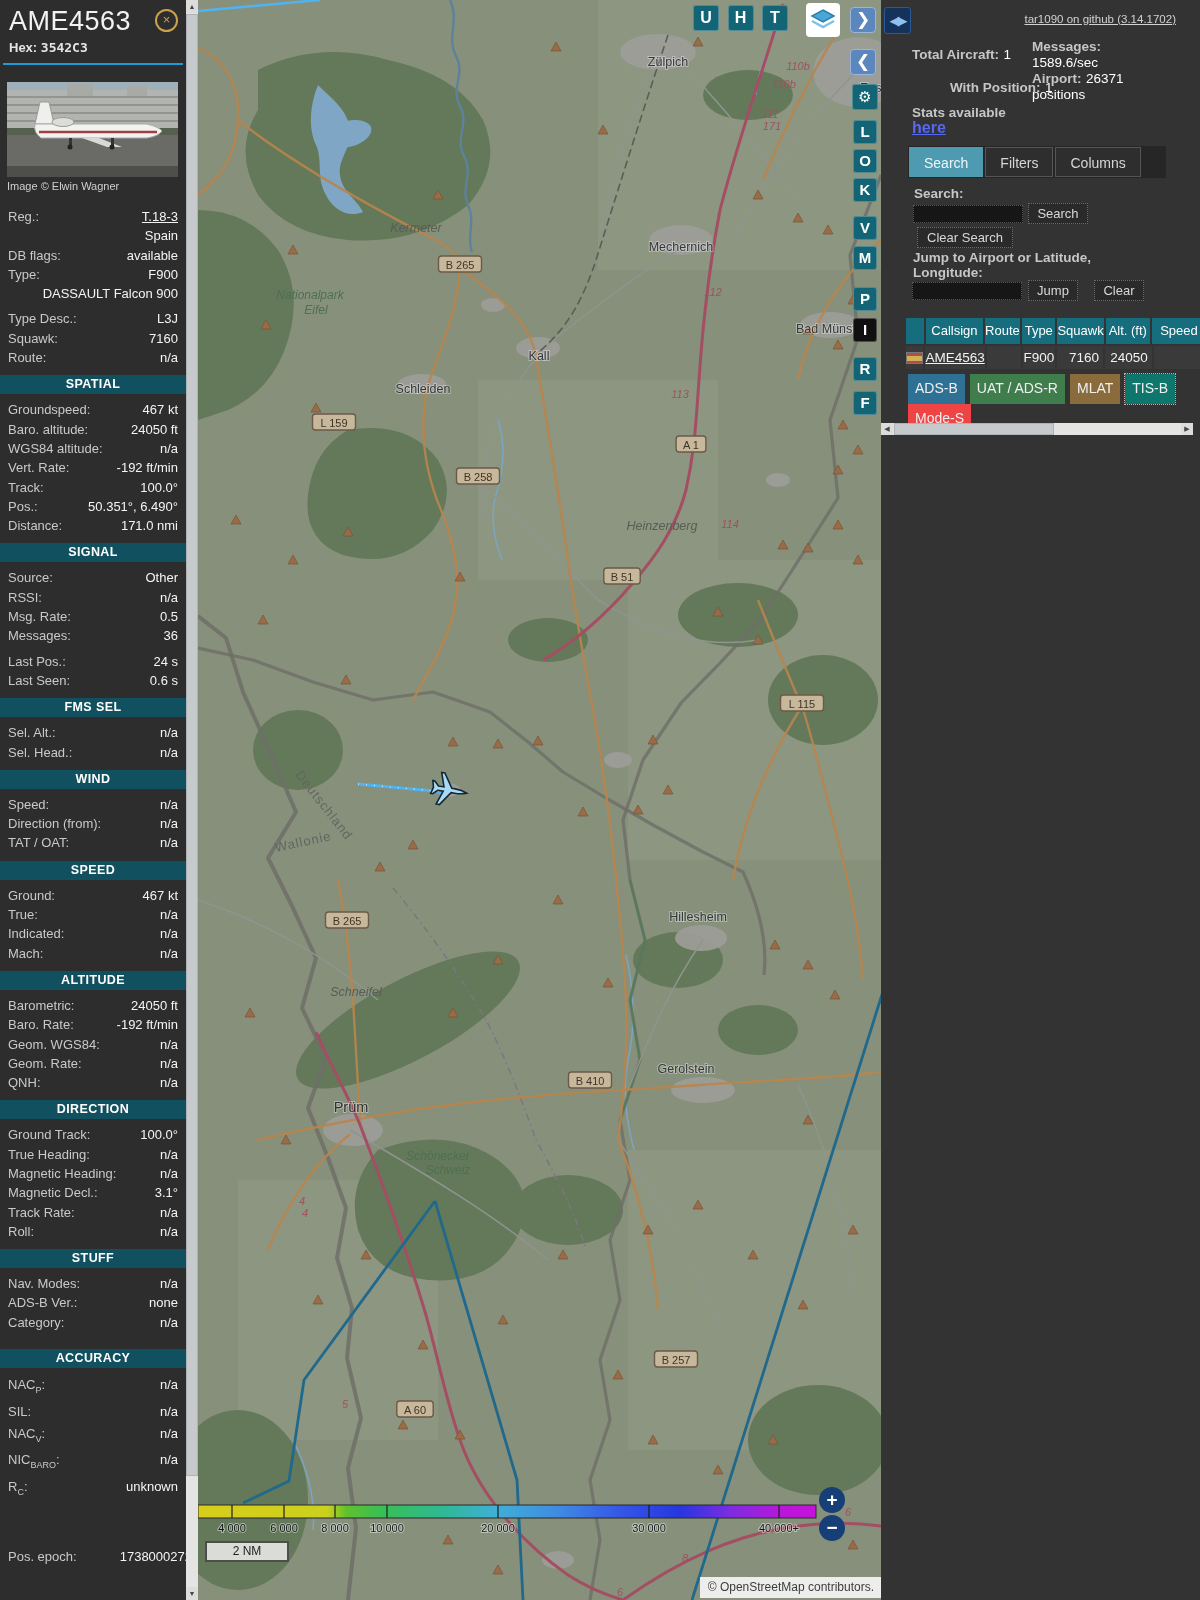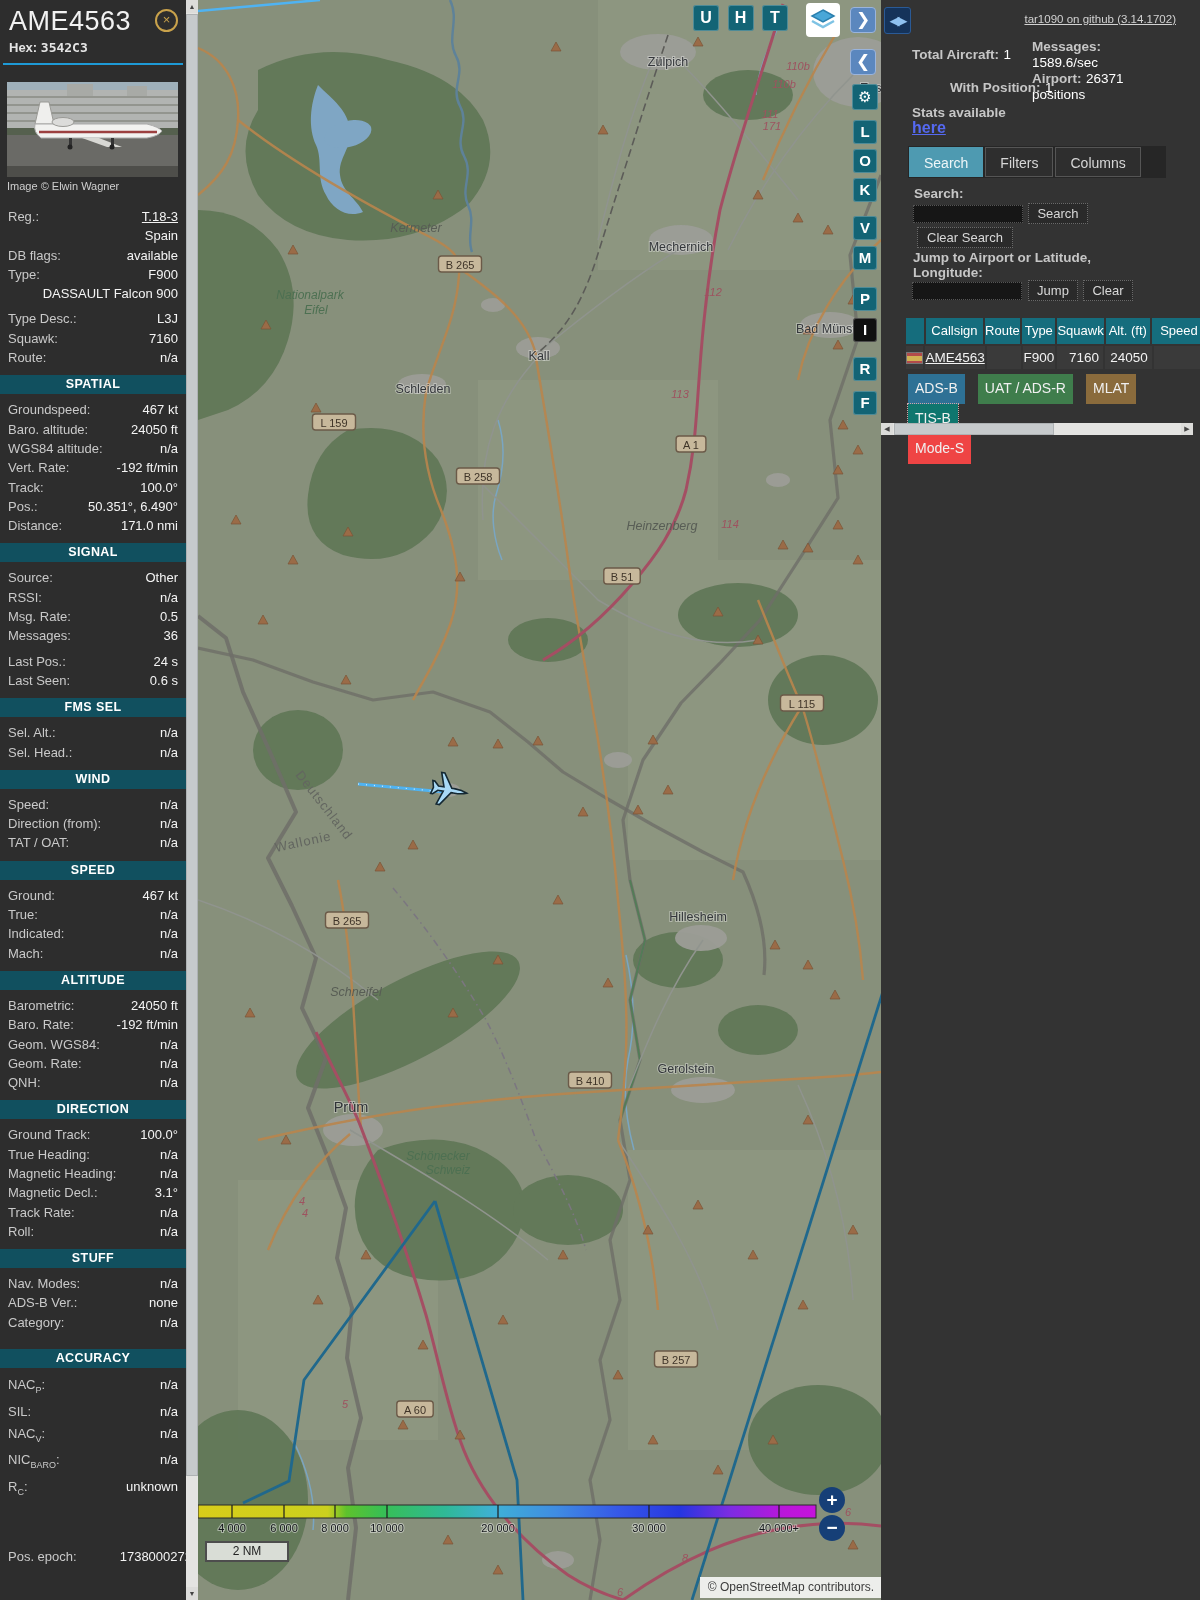--- a/index.html
+++ b/index.html
@@ -74,21 +74,21 @@
   .p-input{position:absolute;width:108px;height:16px;background:#161616;border:1px dotted #555;}
   .p-btn{position:absolute;height:21px;background:#2a2a2a;border:1px dotted #6a6a6a;color:#d8d8d8;
     font-size:13px;text-align:center;cursor:pointer;font-family:inherit;}
   #ac-table{position:absolute;left:25px;top:318px;width:300px;}
   .th-row,.td-row{display:flex;gap:2px;}
   .th{background:#156d7d;color:#fff;font-size:13px;height:26px;line-height:26px;text-align:center;}
   .td{background:#3a3a3a;color:#f2f2f2;font-size:13.5px;height:23px;line-height:23px;margin-top:2px;padding:0;}
   .flag-es{display:inline-block;width:15px;height:10px;vertical-align:middle;
     background:linear-gradient(#b24b4b 25%,#d0b153 25%,#d0b153 75%,#b24b4b 75%);border:1px solid #777;}
   #legend{position:absolute;left:27px;top:374px;width:280px;line-height:27px;}
-  .leg{display:inline-block;padding:1px 7px 2px;margin-right:13px;font-size:14px;color:#f0f0f0;cursor:pointer;}
+  .leg{display:inline-block;padding:1px 7px 2px;margin-right:5px;font-size:14px;color:#f0f0f0;cursor:pointer;}
   .leg.dotted{outline:1px dotted #caa;}
   #hscroll{position:absolute;left:0;top:423px;width:312px;height:12px;background:#e4e4e2;
     background-image:radial-gradient(#bdbdbd 16%,transparent 17%);background-size:4px 4px;}
   #hscroll .arrow{position:absolute;top:0;width:12px;height:12px;background:#dcdcda;color:#444;font-size:7px;text-align:center;line-height:12px;}
   #h-thumb{position:absolute;left:13px;top:0;width:160px;height:12px;background:#c6cacc;border:1px solid #aeb2b4;box-sizing:border-box;}
 
   
   .lbl-town{font-size:12.5px;fill:#34373b;paint-order:stroke;stroke:rgba(255,255,255,.35);stroke-width:2px;}
   .lbl-town-lg{font-size:14.5px;fill:#2f3236;paint-order:stroke;stroke:rgba(255,255,255,.35);stroke-width:2px;}
   .lbl-area{font-size:12.5px;font-style:italic;fill:#585d55;}
@@ -723,21 +723,21 @@
       </div>
 
     <div class="p-lab" style="left:33px;top:186px;">Search:</div>
     <div class="p-input" style="left:32px;top:205px;"></div>
     <button class="p-btn" style="left:147px;top:203px;width:60px;">Search</button>
     <button class="p-btn" style="left:36px;top:227px;width:96px;">Clear Search</button>
     <div class="p-lab" style="left:32px;top:250px;">Jump to Airport or Latitude,</div>
     <div class="p-lab" style="left:32px;top:265px;">Longitude:</div>
     <div class="p-input" style="left:31px;top:282px;"></div>
     <button class="p-btn" style="left:147px;top:280px;width:50px;">Jump</button>
-    <button class="p-btn" style="left:202px;top:280px;width:50px;">Clear</button>
+    <button class="p-btn" style="left:213px;top:280px;width:50px;">Clear</button>
 
     <div id="ac-table">
         <div class="th-row">
           <div class="th" style="width: 20px;"></div>
           <div class="th" style="width: 63px;">Callsign</div>
           <div class="th" style="width: 39px;">Route</div>
           <div class="th" style="width: 37px;">Type</div>
           <div class="th" style="width: 48px;">Squawk</div>
           <div class="th" style="width: 49px;">Alt. (ft)</div>
           <div class="th" style="width: 60px;">Speed</div>

